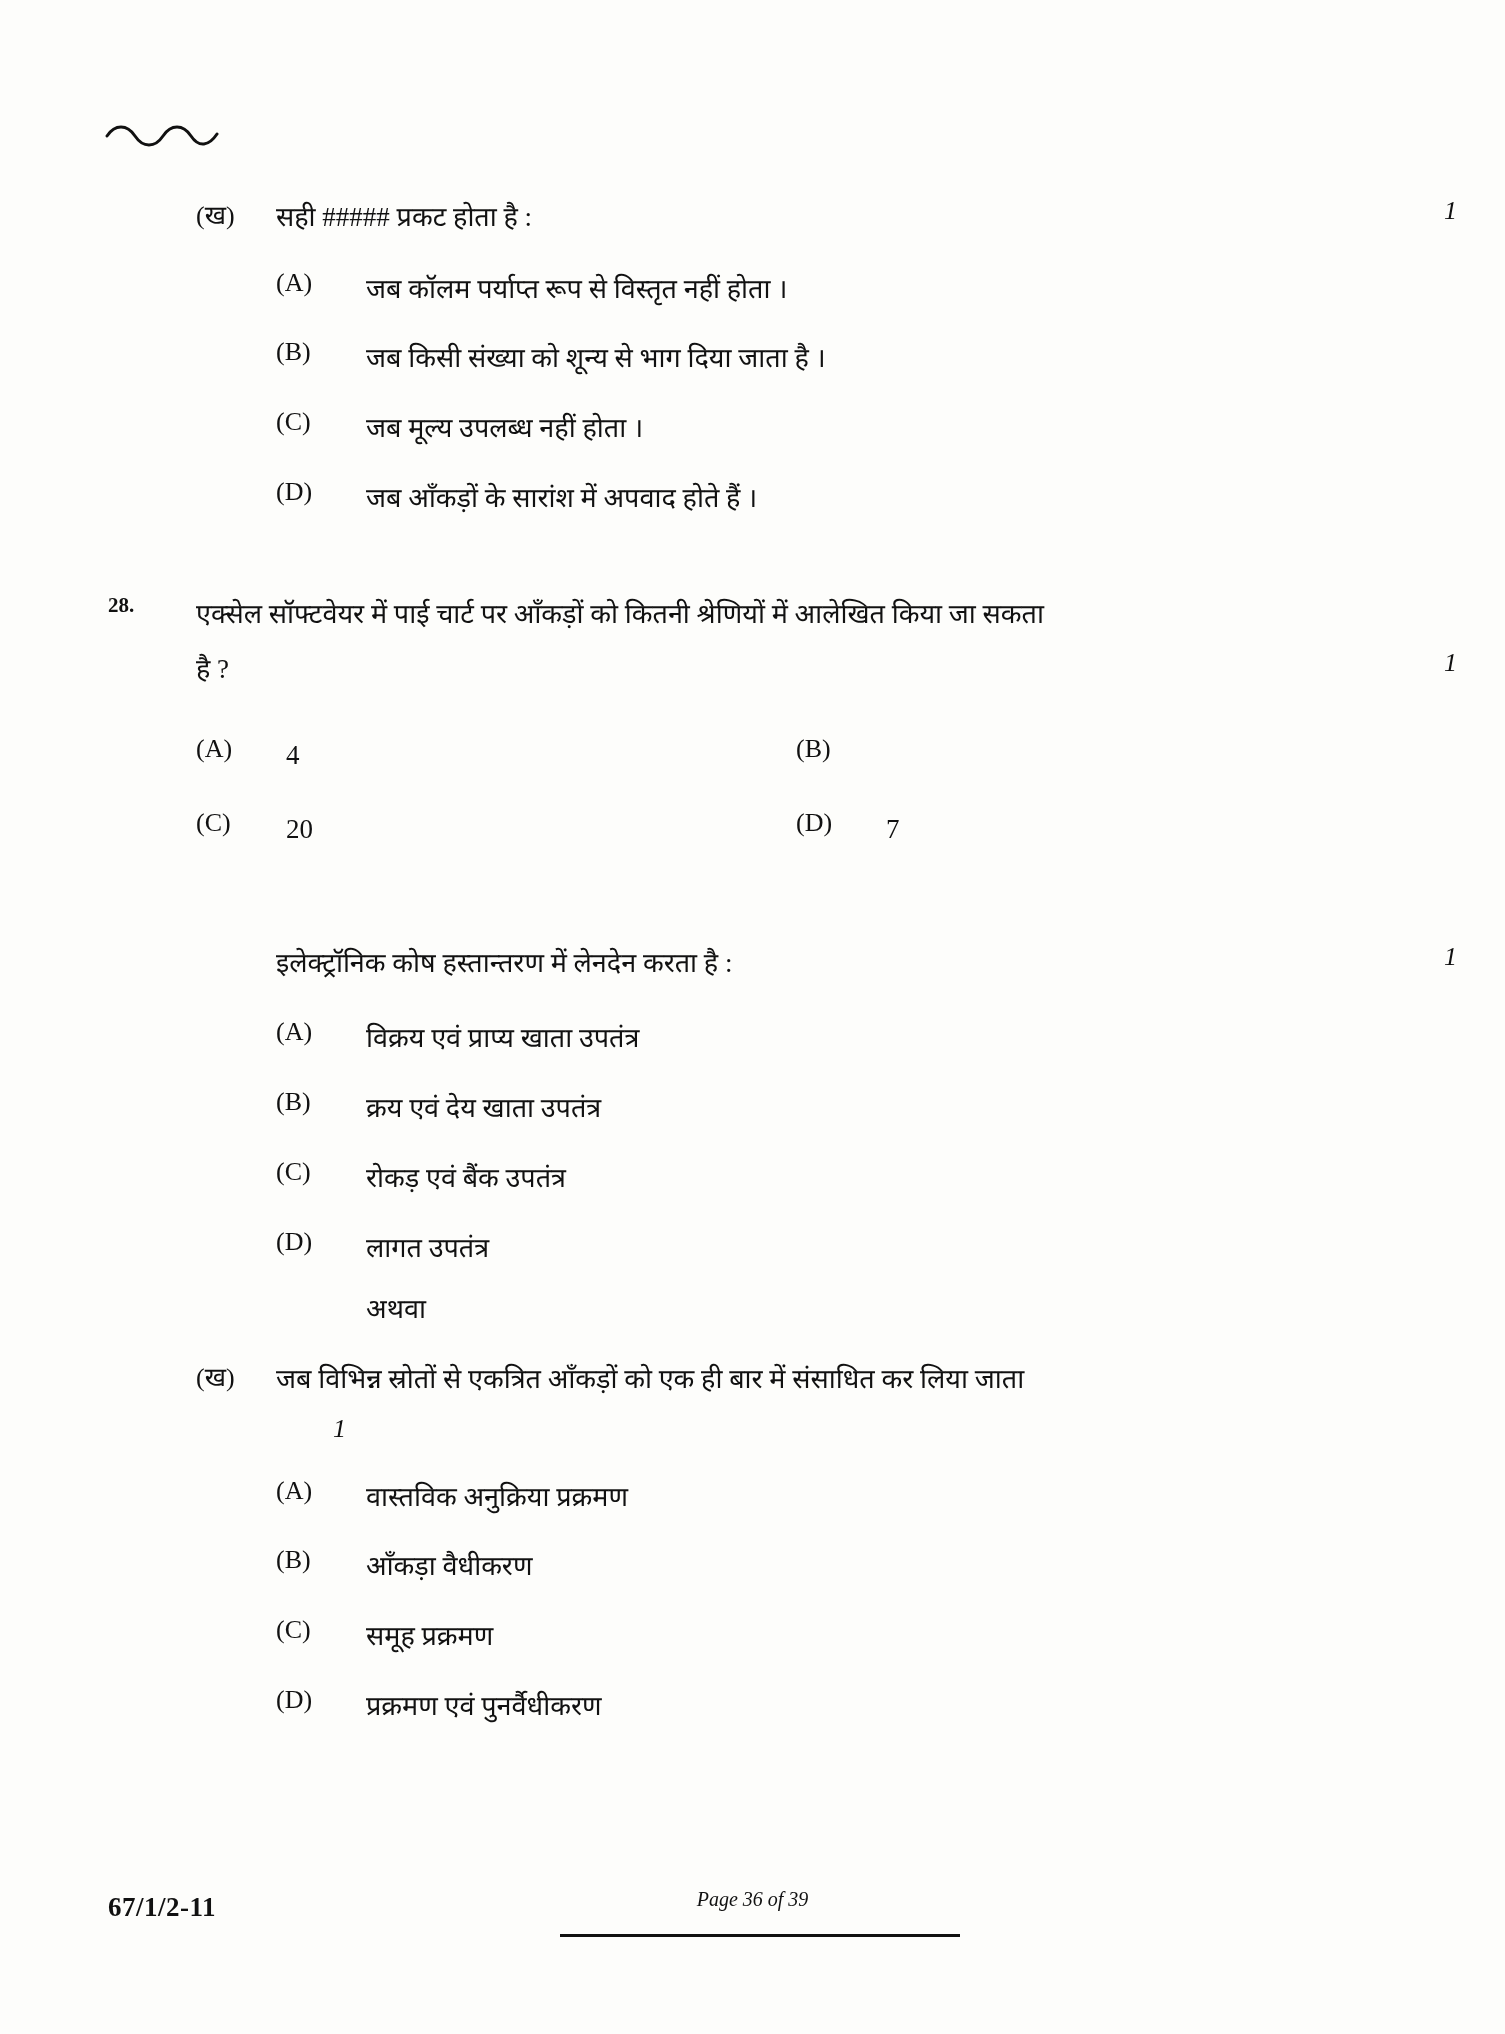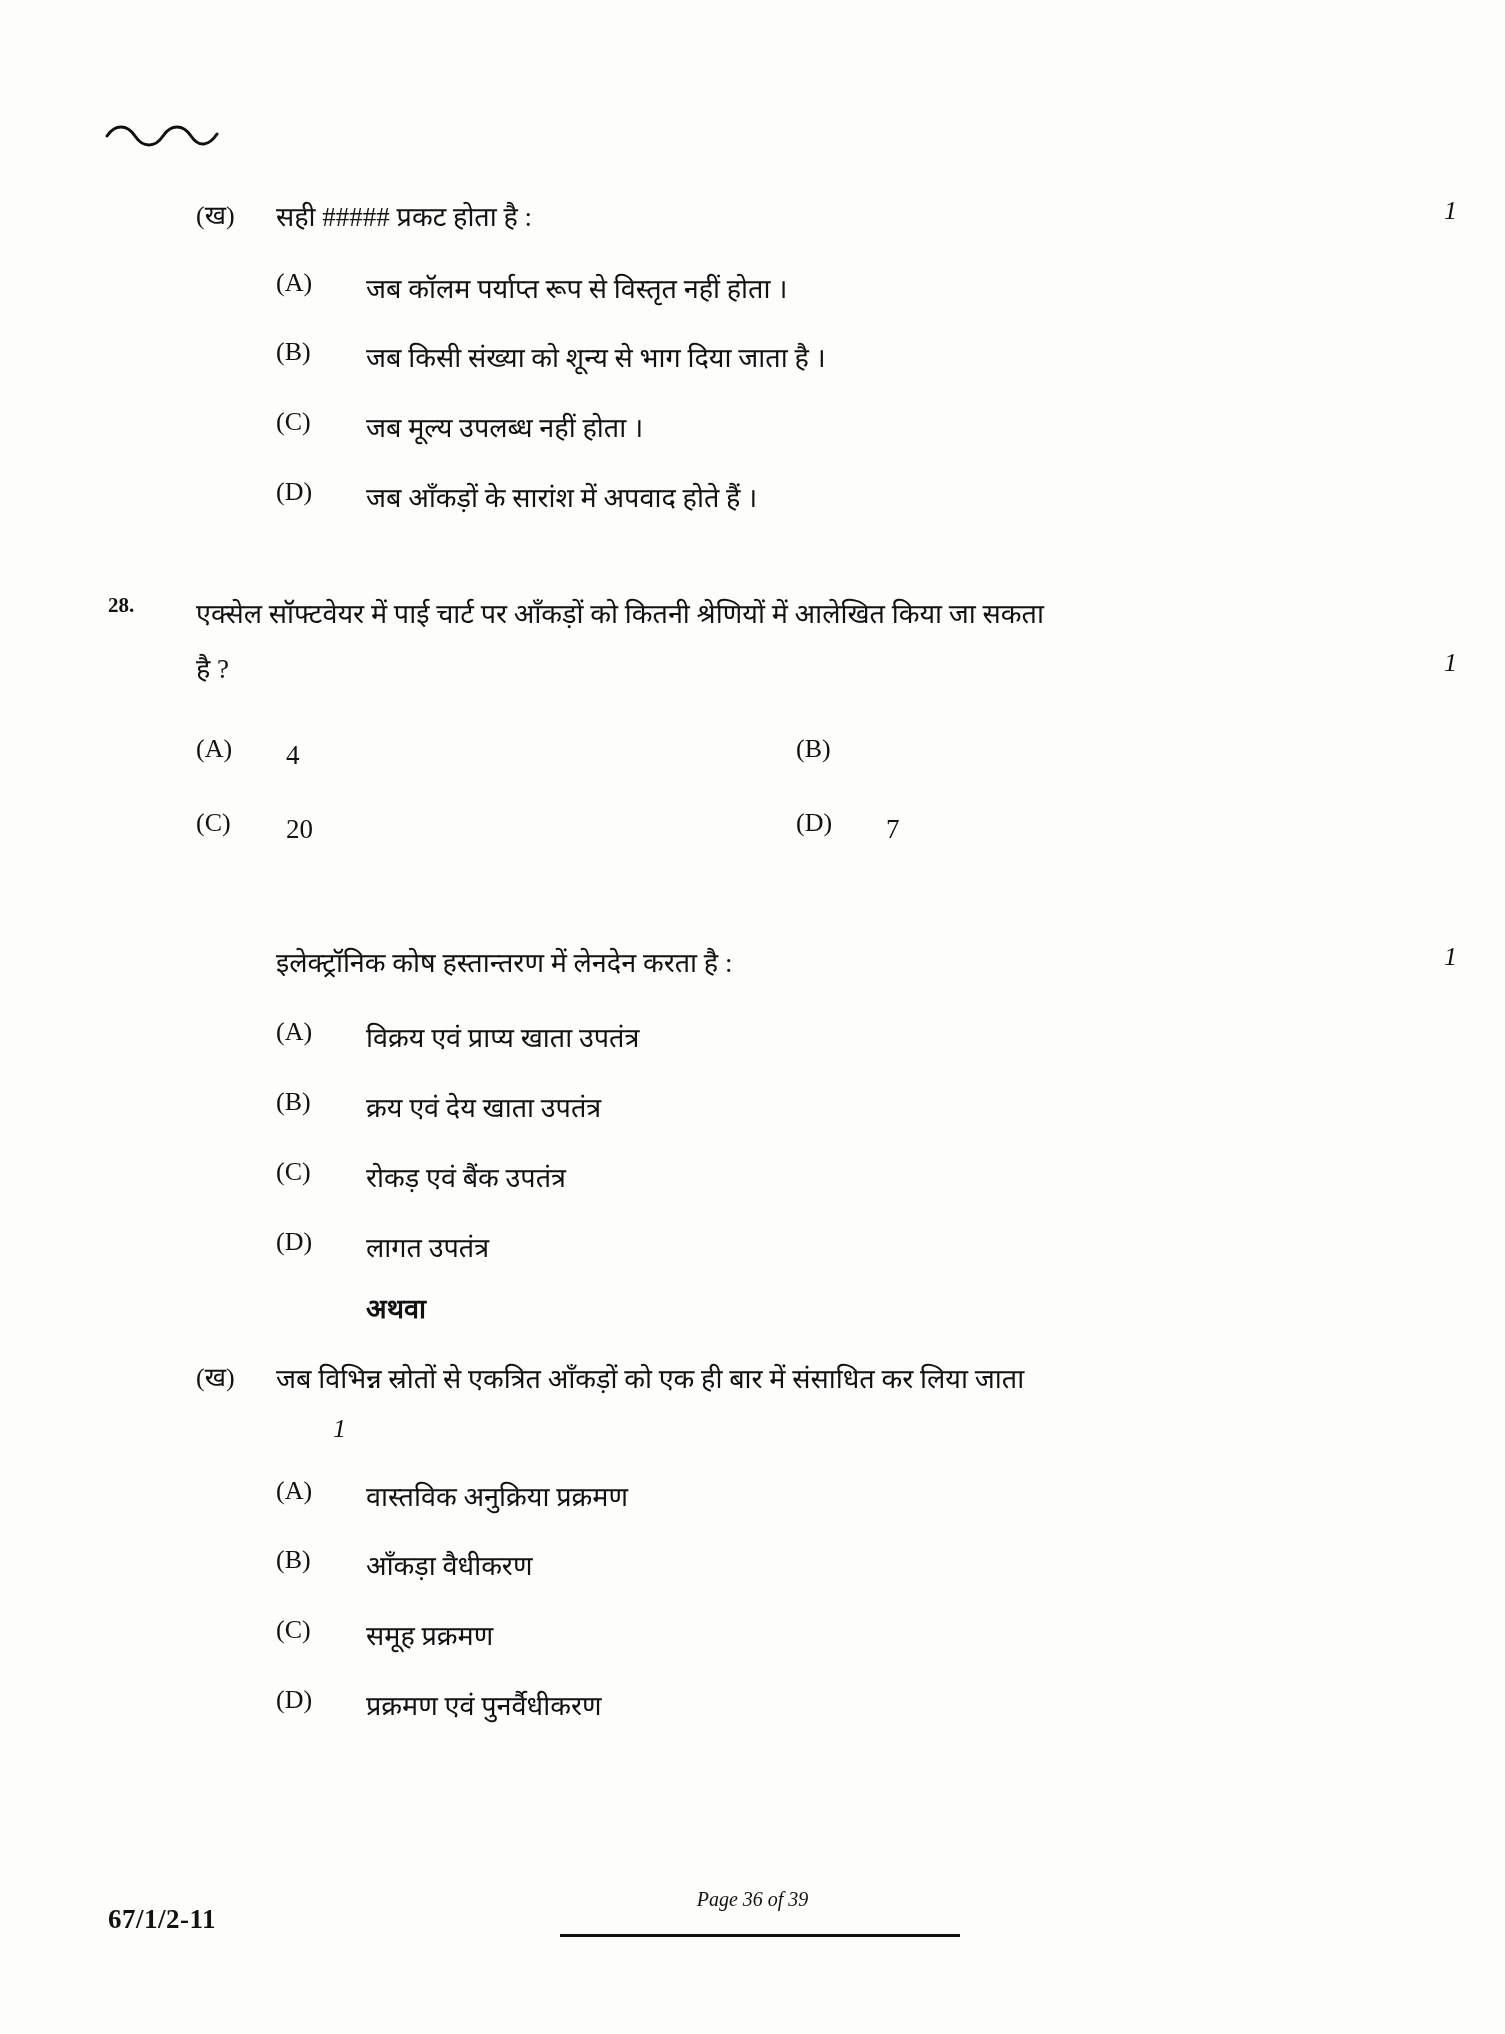--- a/index.html
+++ b/index.html
@@ -111,21 +111,21 @@
   .footer {
     position: absolute;
     left: 0;
     bottom: 86px;
     width: 1505px;
     height: 60px;
   }
   .footer-code {
     position: absolute;
     left: 108px;
-    top: 16px;
+    top: 4px;
     font-size: 27px;
     font-weight: bold;
     letter-spacing: 0.5px;
   }
   .footer-page {
     position: absolute;
     left: 0;
     right: 0;
     top: 0;
     text-align: center;
@@ -276,21 +276,21 @@
           <div class="c-part"></div>
           <div class="c-opt">(D)</div>
           <div class="c-text hindi">लागत उपतंत्र</div>
           <div class="c-marks"></div>
         </div>
 
         <div class="row" style="margin-top:18px;">
           <div class="c-qnum"></div>
           <div class="c-part"></div>
           <div class="c-opt"></div>
-          <div class="c-text hindi" style="font-weight:bold;">अथवा</div>
+          <div class="c-text hindi" style="font-weight:normal;">अथवा</div>
           <div class="c-marks"></div>
         </div>
 
         <div class="row" style="margin-top:26px;">
           <div class="c-qnum"></div>
           <div class="c-part hindi">(ख)</div>
           <div class="c-text hindi">जब विभिन्न स्रोतों से एकत्रित आँकड़ों को एक ही बार में संसाधित कर लिया जाता</div>
           <div class="c-marks"></div>
         </div>
         <div class="row" style="margin-top:12px;">

